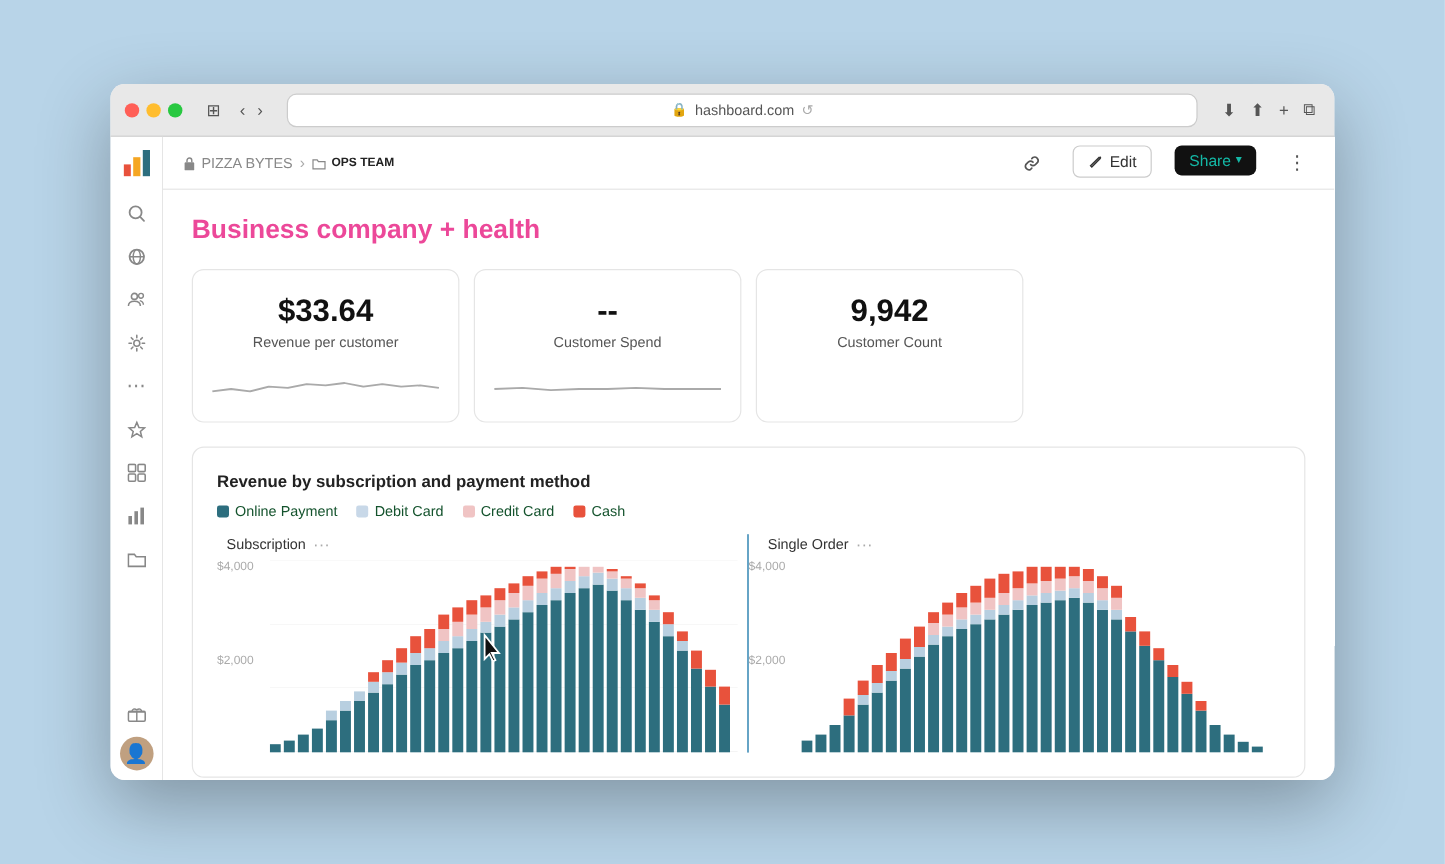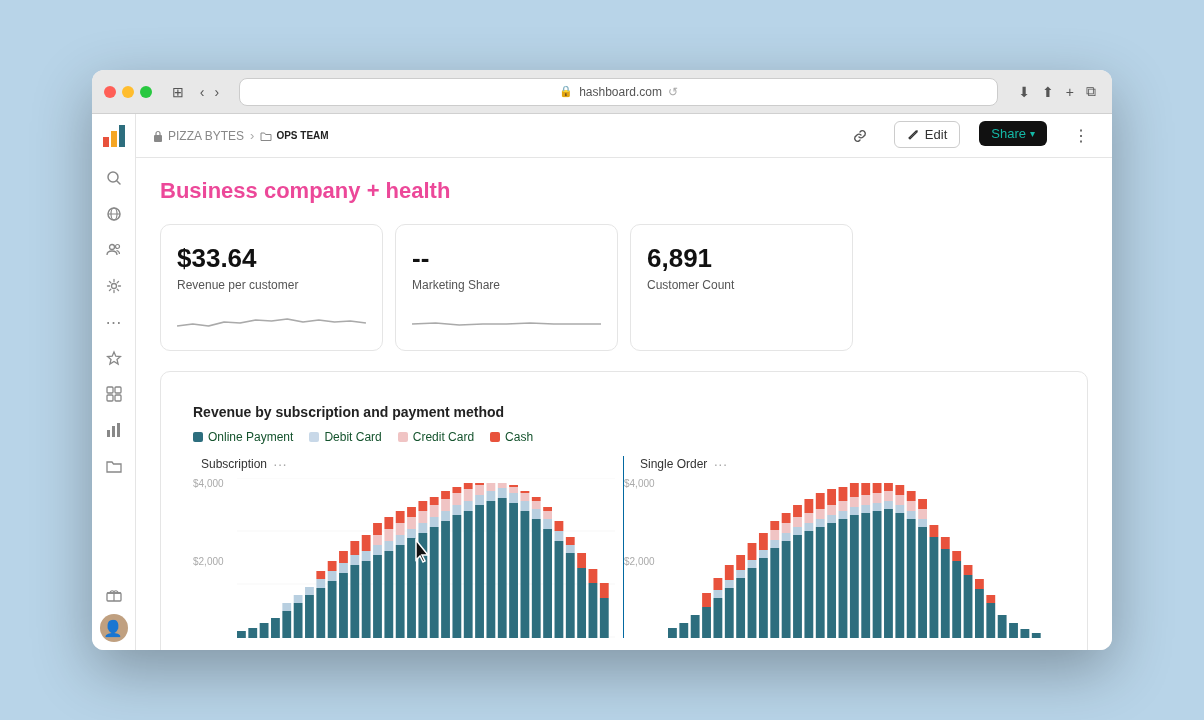--- a/index.html
+++ b/index.html
@@ -197,20 +197,21 @@
       font-weight: 700;
       color: #ec4899;
       margin-bottom: 20px;
     }
     
     .kpi-row {
       display: grid;
       grid-template-columns: repeat(4, 1fr);
       gap: 12px;
       margin-bottom: 20px;
+      text-align: center;
     }
     .kpi-card {
       border: 1px solid #e5e5e5;
       border-radius: 10px;
       padding: 18px 16px 12px;
       background: #fff;
     }
     .kpi-value {
       font-size: 26px;
       font-weight: 700;
@@ -224,21 +225,21 @@
       margin-bottom: 12px;
     }
     .sparkline {
       height: 30px;
       width: 100%;
     }
     
     .chart-section {
       border: 1px solid #e5e5e5;
       border-radius: 10px;
-      padding: 32px;
+      padding: 20px;
       background: #fff;
     }
     .chart-title {
       font-size: 14px;
       font-weight: 600;
       color: #222;
       margin-bottom: 10px;
     }
     .chart-legend {
       display: flex;
@@ -444,29 +445,29 @@
           <div class="kpi-card">
             <div class="kpi-value">$33.64</div>
             <div class="kpi-label">Revenue per customer</div>
             <svg class="sparkline" viewBox="0 0 120 30" preserveAspectRatio="none">
               <polyline points="0,22 10,20 20,22 30,18 40,19 50,16 60,17 70,15 80,18 90,16 100,18 110,17 120,19" fill="none" stroke="#aaa" stroke-width="1.5" stroke-linejoin="round"></polyline>
             </svg>
           </div>
 
           <div class="kpi-card">
             <div class="kpi-value">--</div>
-            <div class="kpi-label">Marketing Share</div>
+            <div class="kpi-label">Customer Spend</div>
             <svg class="sparkline" viewBox="0 0 120 30" preserveAspectRatio="none">
               <polyline points="0,20 15,19 30,21 45,20 60,20 75,19 90,20 105,20 120,20" fill="none" stroke="#aaa" stroke-width="1.5" stroke-linejoin="round"></polyline>
             </svg>
           </div>
 
 
           <div class="kpi-card">
-            <div class="kpi-value">6,891</div>
+            <div class="kpi-value">9,942</div>
             <div class="kpi-label">Customer Count</div>
           </div>
         </div>
 
         <div class="chart-section">
           <div class="chart-title">Revenue by subscription and payment method</div>
           <div class="chart-legend">
             <div class="legend-item">
               <div class="legend-dot" style="background:#2d6e7e;"></div>
               <span>Online Payment</span>

